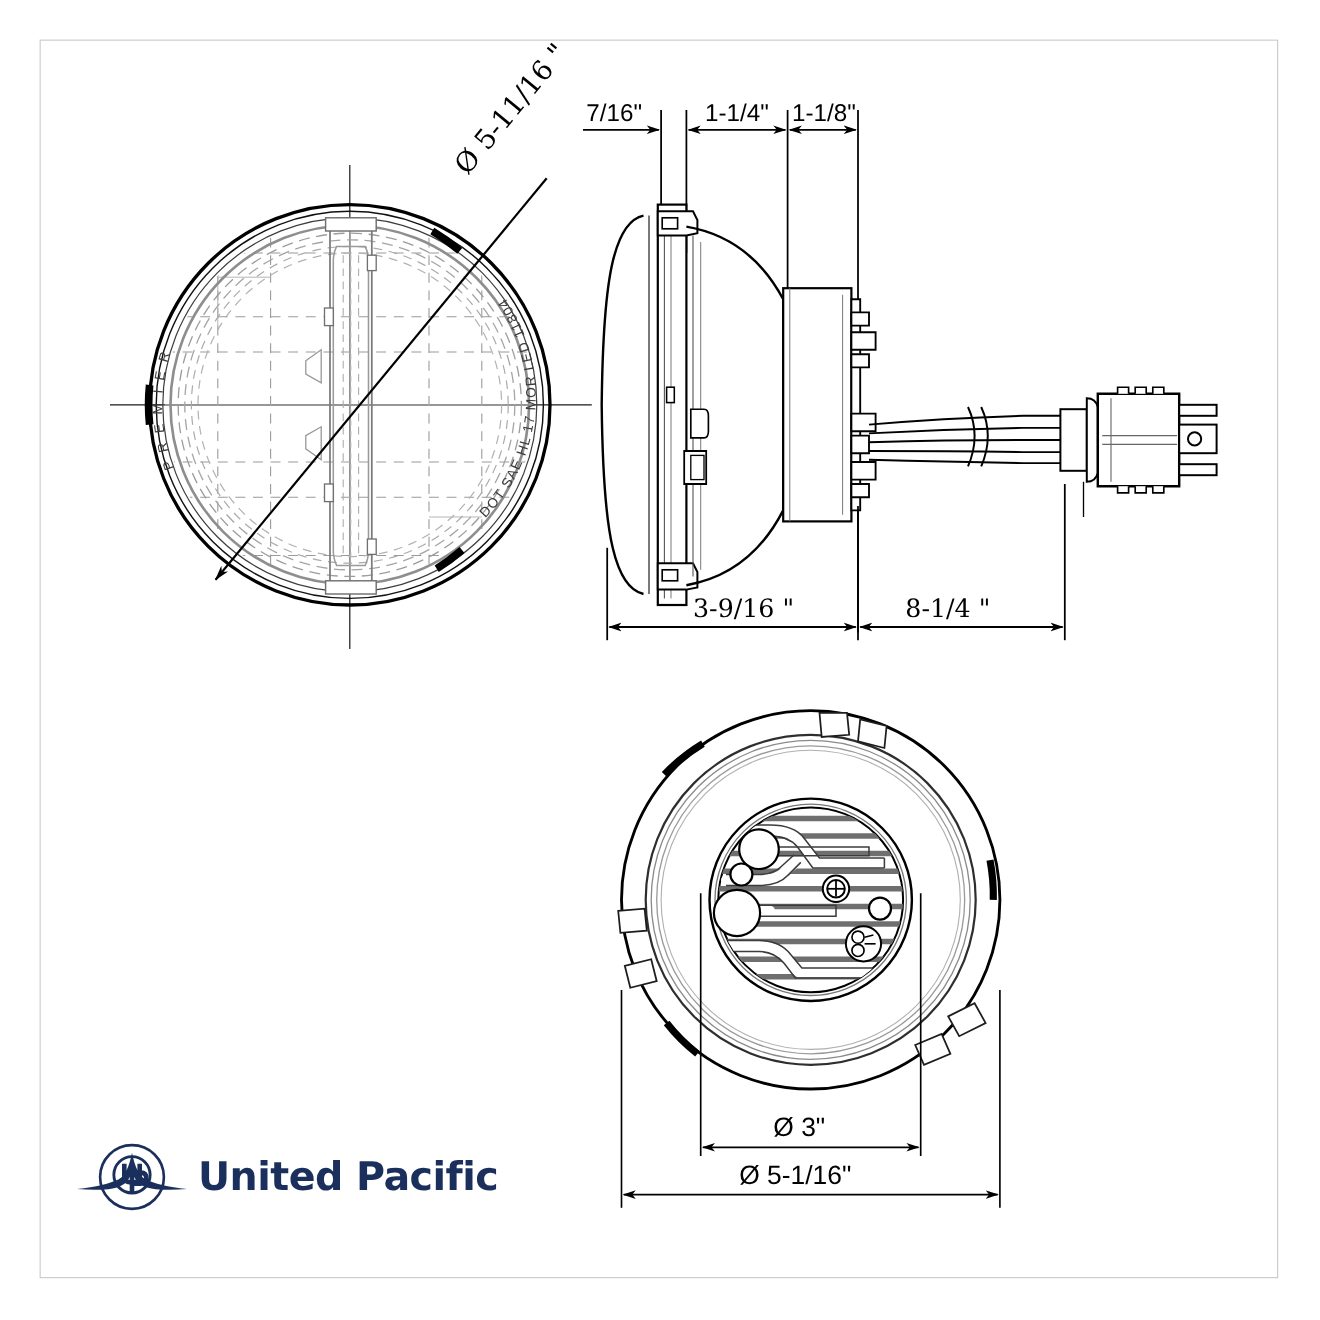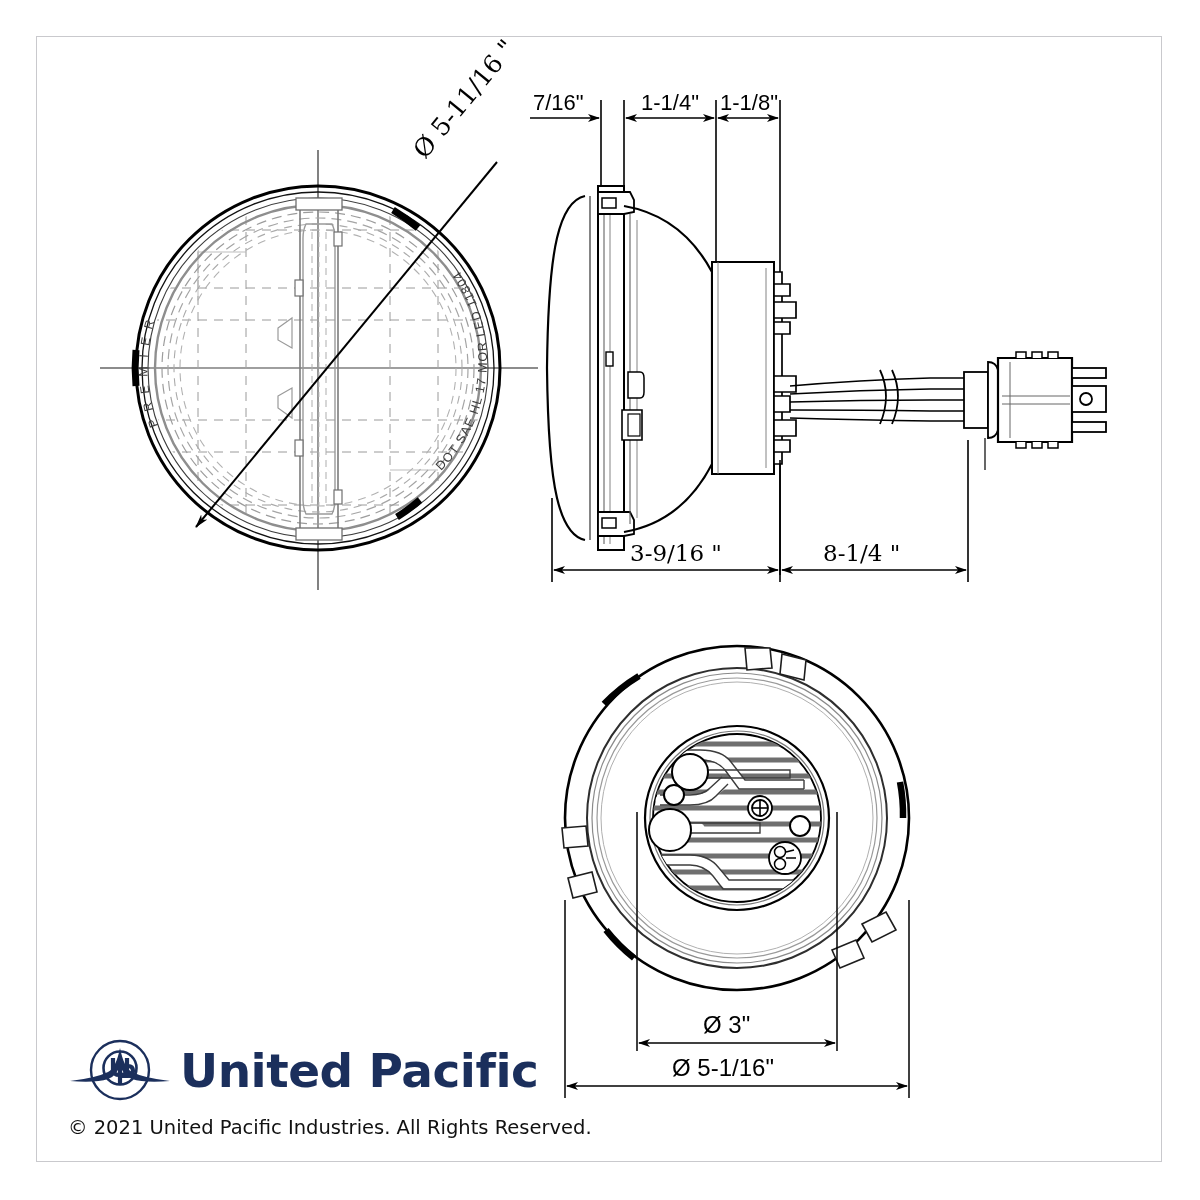--- a/index.html
+++ b/index.html
@@ -46,21 +46,21 @@
     align-items: center;
     height: 80px;
   }
   .logo-mark {
     width: 104px;
     height: 72px;
     flex: 0 0 auto;
   }
   .logo-word {
     font-family: "DejaVu Sans", sans-serif;
-    font-size: 47px;
+    font-size: 36px;
     font-weight: bold;
     color: #1b2f5c;
     letter-spacing: -0.5px;
     margin-left: 8px;
     white-space: nowrap;
   }
   .copyright {
     margin-top: 6px;
     font-family: "DejaVu Sans", sans-serif;
     font-size: 19.5px;
@@ -413,16 +413,15 @@
       <svg class="logo-mark" viewBox="0 0 104 72">
         <circle cx="52" cy="36" r="29" fill="none" stroke="#1b2f5c" stroke-width="2.4"></circle>
         <path d="M2 47 Q28 44 40 38 Q48 34 52 14 Q56 34 64 38 Q76 44 102 47 Q76 49 64 45 Q54 41 52 30 Q50 41 40 45 Q28 49 2 47 Z" fill="#1b2f5c"></path>
         <circle cx="52" cy="34" r="16.5" fill="none" stroke="#1b2f5c" stroke-width="2.6"></circle>
         <path d="M45 24 L45 36 Q45 41 52 41 Q59 41 59 36 L59 24" fill="none" stroke="#1b2f5c" stroke-width="4.2"></path>
         <path d="M52 30 L52 50" fill="none" stroke="#1b2f5c" stroke-width="4.2"></path>
         <path d="M52 32 L60 32 Q65 32 65 37 Q65 42 60 42 L52 42" fill="none" stroke="#1b2f5c" stroke-width="4.2"></path>
       </svg>
       <div class="logo-word">United Pacific</div>
     </div>
-    <div class="copyright">© 2021 United Pacific Industries. All Rights Reserved.</div>
   </div>
 
 </div>
 
 </body></html>

